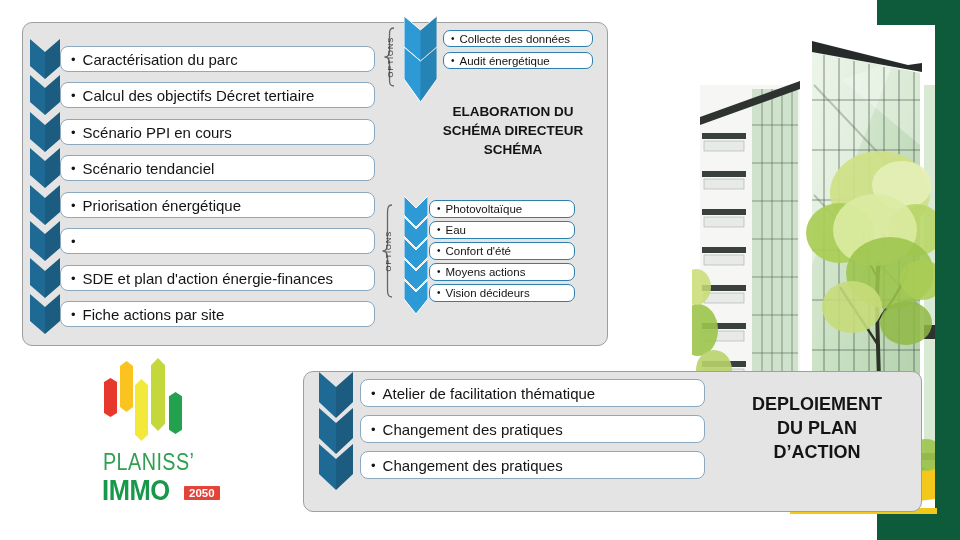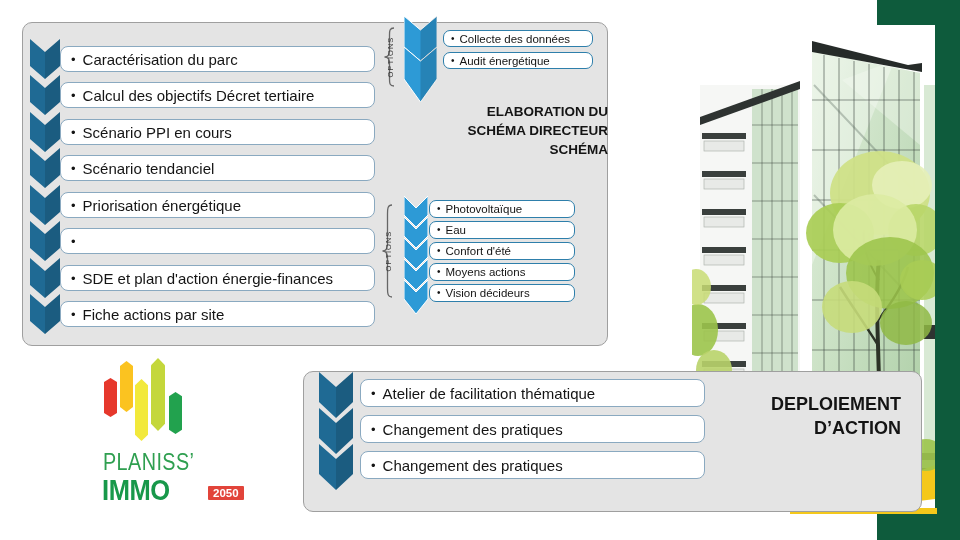--- a/index.html
+++ b/index.html
@@ -33,21 +33,21 @@
         border:1px solid var(--box-border);border-radius:8px;box-sizing:border-box;
         font-size:15px;color:var(--ink);padding:0 10px;z-index:5;white-space:nowrap;overflow:hidden;}
   .blt{margin-right:7px;font-size:13px;line-height:1;}
   .main-step{left:60px;width:315px;height:26px;}
   .depl-step{left:360px;width:345px;height:28px;}
   .opt-step{left:443px;width:150px;height:17px;font-size:11.5px;border-color:var(--opt-border);border-radius:7px;padding:0 7px;}
   .opt-step .blt{margin-right:5px;font-size:10px;}
   .optb-step{left:429px;width:146px;height:18px;font-size:11.5px;border-color:var(--opt-border);border-radius:7px;padding:0 7px;}
   .optb-step .blt{margin-right:5px;font-size:10px;}
 
-  .center-title{position:absolute;z-index:5;font-weight:bold;text-align:right;color:var(--ink);}
+  .center-title{position:absolute;z-index:5;font-weight:bold;text-align:center;color:var(--ink);}
   .t-elab{left:418px;top:102px;width:190px;font-size:13.5px;line-height:19px;}
   .t-depl{left:733px;top:392px;width:168px;font-size:18px;line-height:24px;}
   .center-title span{display:block;}
 
   .options-label{position:absolute;z-index:6;font-size:7.5px;letter-spacing:1px;color:#3a3a3a;
                  transform:translate(-50%,-50%) rotate(-90deg);white-space:nowrap;}
   .brace{position:absolute;z-index:5;}
 
   
   .logo{position:absolute;left:0;top:0;z-index:5;}
@@ -56,21 +56,21 @@
   .b1{left:0;top:20px;width:13px;height:39px;background:#E6382C;}
   .b2{left:16px;top:3px;width:13px;height:51px;background:#FBC320;}
   .b3{left:31px;top:21px;width:13px;height:62px;background:#F2E93B;}
   .b4{left:47px;top:0;width:14px;height:73px;background:#C4D73B;}
   .b5{left:65px;top:34px;width:13px;height:42px;background:#22A24E;}
   .logo-line1{position:absolute;left:103px;top:449px;font-size:23px;color:var(--logo-green);
               transform:scaleX(.86);transform-origin:left top;letter-spacing:.5px;}
   .logo-line2{position:absolute;left:102px;top:474px;font-size:29px;font-weight:bold;color:#18984A;
               transform:scaleX(.88);transform-origin:left top;letter-spacing:-0.5px;}
   .badge{position:absolute;left:184px;top:486px;background:var(--badge-red);color:#fff;
-         font-size:11.5px;font-weight:bold;padding:1px 5px;border-radius:1px;margin-left:24px;}
+         font-size:11.5px;font-weight:bold;padding:1px 5px;border-radius:1px;}
 </style>
 </head>
 <body>
 
 <svg width="0" height="0" style="position:absolute">
   <defs>
     <symbol id="chev-main" viewBox="0 0 30 40">
       <polygon points="0,0 15,13 30,0 30,27 15,40 0,27" fill="#1F6A94"></polygon>
       <polygon points="15,13 30,0 30,27 15,40" fill="#000000" opacity="0.13"></polygon>
     </symbol>
@@ -302,20 +302,21 @@
   <div class="step depl-step" style="top:415px">
       <span class="blt">•</span>
       <span>Changement des pratiques</span>
     </div>
   <div class="step depl-step" style="top:451px">
       <span class="blt">•</span>
       <span>Changement des pratiques</span>
     </div>
   <div class="center-title t-depl">
     <span>DEPLOIEMENT</span>
+    <span>DU PLAN</span>
     <span>D’ACTION</span>
   </div>
 
   <div class="logo">
     <div class="logo-bars">
       <span class="bar b1"></span>
       <span class="bar b2"></span>
       <span class="bar b3"></span>
       <span class="bar b4"></span>
       <span class="bar b5"></span>

